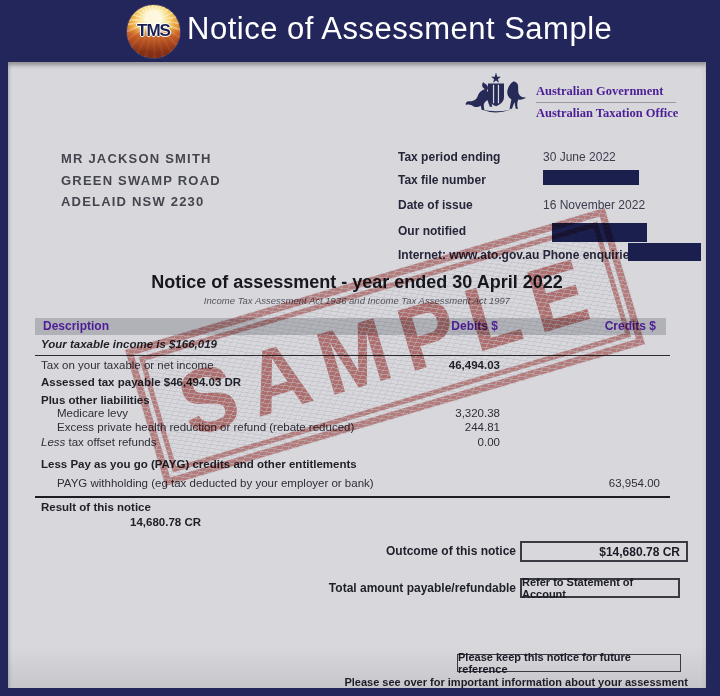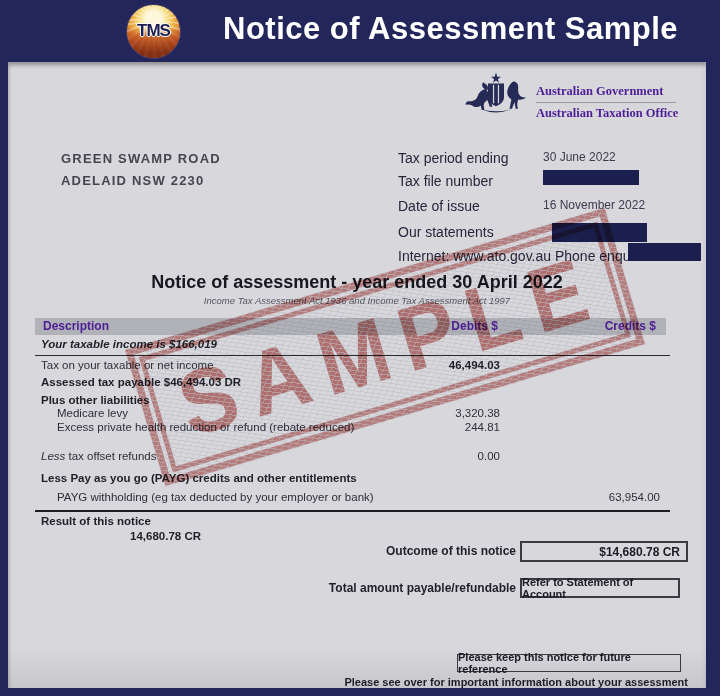--- a/index.html
+++ b/index.html
@@ -27,21 +27,21 @@
     content:""; position:absolute; inset:0;
     background: linear-gradient(rgba(0,0,0,0) 42%, rgba(193,78,30,.75) 58%, rgba(126,40,16,.85) 90%);
   }
   .tms-text {
     position:absolute; left:0; right:0; top:16px; text-align:center;
     font-size:17px; font-weight:bold; color:#1c2050; z-index:2; letter-spacing:-1px;
     text-shadow:-1px 0 0 #fff, 1px 0 0 #fff, 0 -1px 0 #fff, 0 1px 0 #fff;
   }
   .banner-title {
     position:absolute; left:187px; top:11px;
-    font-size:31px; font-weight:bold; color:#ffffff; letter-spacing:.5px;margin-left:36px;
+    font-size:31px; font-weight:normal; color:#ffffff; letter-spacing:.5px;
   }
 
   
   .page {
     position:absolute; left:8px; top:62px; width:698px; height:626px;
     background:#d7d7dc;
     box-shadow: inset 0 3px 4px rgba(0,0,0,.35), inset -2px 0 2px rgba(255,255,255,.5);
   }
   .page::after {
     content:""; position:absolute; left:0; right:0; bottom:0; height:42px;
@@ -57,21 +57,21 @@
   .ato-office { font-size:12.5px; font-weight:bold; }
 
   
   .recipient {
     position:absolute; left:53px; top:86px;
     font-size:13px; font-weight:bold; color:#45454f;
     letter-spacing:1.2px; line-height:21.5px;
   }
 
   
-  .det-label { position:absolute; left:390px; font-size:14px; font-weight:normal; color:#26263a; }
+  .det-label { position:absolute; left:390px; font-size:12px; font-weight:bold; color:#26263a; }
   .det-value { position:absolute; left:535px; font-size:12px; color:#3c3c4e; }
   .redact { position:absolute; background:#1b1f4d; }
   .redact-tfn { left:535px; top:108px; width:96px; height:15px; }
   .redact-ref { left:544px; top:161px; width:95px; height:19px; }
   .redact-phone { left:620px; top:181px; width:73px; height:18px; }
 
   
   .notice-title {
     position:absolute; left:0; top:210px; width:100%; text-align:center;
     font-size:18px; font-weight:bold; color:#17171f;
@@ -91,21 +91,21 @@
     background:#b1b1b8; width:613px; padding:2px 10px 2px 8px;
     font-weight:bold; font-size:12px; color:#4c1d95; display:flex; line-height:13px;
   }
   .thead .desc { flex:1; } .thead .deb { width:105px; text-align:right; } .thead .cred { width:158px; text-align:right; }
   .b { font-weight:bold; color:#1f1f28;flex-direction:column; }
   .i { font-style:italic; }
   .ind .desc { padding-left:16px; }
   .pad6 { padding-left:6px; }
   .hr-thin  { height:0; border-top:1.5px solid #2a2a30; margin:3px 0 3px 0; }
   .hr-thick { height:0; border-top:2.5px solid #1d1d24; margin:5px 0 2px 0; }
-  .mt2{margin-top:16px}.mt3{margin-top:3px}.mt4{margin-top:4px}.mt6{margin-top:6px}.mt8{margin-top:8px}
+  .mt2{margin-top:2px}.mt3{margin-top:3px}.mt4{margin-top:4px}.mt6{margin-top:6px}.mt8{margin-top:8px}
 
   
   .out-label { position:absolute; font-size:12px; font-weight:bold; color:#1f1f2a; text-align:right; }
   .out-box {
     position:absolute; border:2px solid #3a3a42; font-size:12px; font-weight:bold; color:#1c1c26;
     display:flex; align-items:center; box-sizing:border-box;
   }
   .out-box-1 { left:512px; top:479px; width:168px; height:21px; justify-content:flex-end; padding-right:6px; }
   .out-box-2 { left:512px; top:516px; width:160px; height:20px; justify-content:center; font-size:11px; }
   .out-label-1 { left:330px; top:482px; width:178px; }
@@ -171,34 +171,35 @@
       <path d="M61,24 v30 M69,24 v30" stroke="#d7d7dc" stroke-width="2" fill="none"></path>
     </svg>
     <div class="ato-text">
       <div class="ato-gov">Australian Government</div>
       <div class="ato-div"></div>
       <div class="ato-office">Australian Taxation Office</div>
     </div>
   </div>
 
   <div class="recipient">
+    <div>MR JACKSON SMITH</div>
     <div>GREEN SWAMP ROAD</div>
     <div>ADELAID NSW 2230</div>
   </div>
 
   <div class="det-label" style="top:88px">Tax period ending</div>
   <div class="det-value" style="top:88px">30 June 2022</div>
 
   <div class="det-label" style="top:111px">Tax file number</div>
   <div class="redact redact-tfn"></div>
 
   <div class="det-label" style="top:136px">Date of issue</div>
   <div class="det-value" style="top:136px">16 November 2022</div>
 
-  <div class="det-label" style="top:162px">Our statements</div>
+  <div class="det-label" style="top:162px">Our notified</div>
   <div class="redact redact-ref"></div>
 
   <div class="det-label" style="top:186px">Internet: www.ato.gov.au  Phone enquiries:</div>
   <div class="redact redact-phone"></div>
 
   <div class="notice-title">Notice of assessment - year ended 30 April 2022</div>
   <div class="notice-subtitle">Income Tax Assessment Act 1936 and Income Tax Assessment Act 1997</div>
 
   <div class="table">
     <div class="thead">

